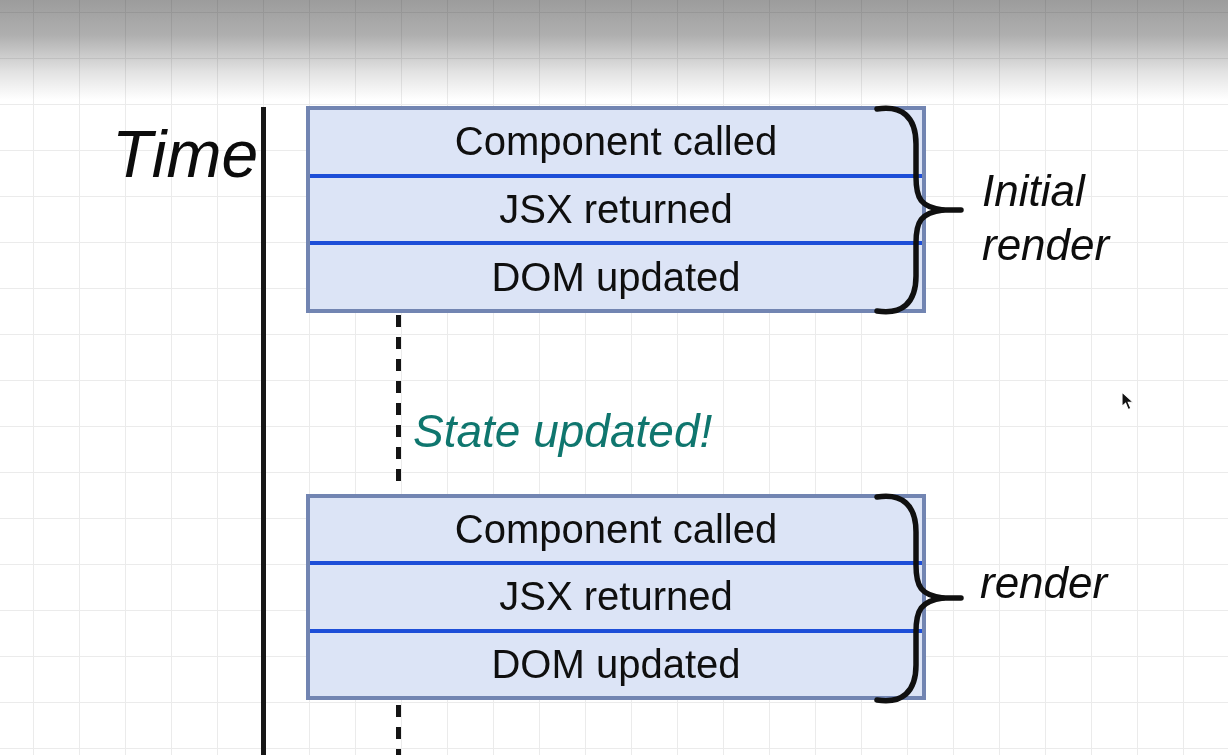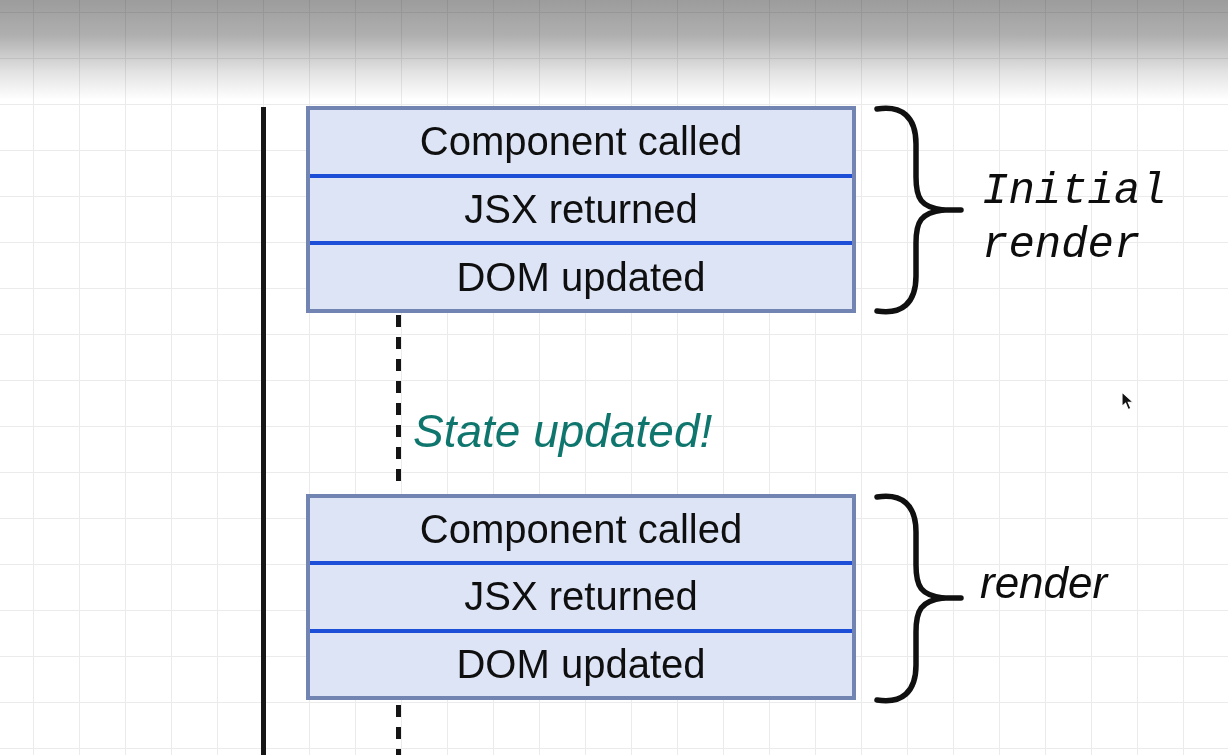--- a/index.html
+++ b/index.html
@@ -39,21 +39,21 @@
     width:5px;height:648px;background:#161616;
   }
   .dashed-line{
     position:absolute;left:396px;width:5px;
     background-image:repeating-linear-gradient(180deg,
       #141414 0px, #141414 12px, transparent 12px, transparent 22px);
   }
   .dash-1{top:315px;height:176px;}
   .dash-2{top:705px;height:50px;}
   .box-group{
-    position:absolute;left:306px;width:550px;
+    position:absolute;left:306px;width:620px;
     border:4px solid #7285b2;background:#dce4f6;
     box-sizing:border-box;
     display:flex;flex-direction:column;
   }
   .group-1{top:106px;height:207px;}
   .group-2{top:494px;height:206px;}
   .box-row{
     flex:1;display:flex;align-items:center;justify-content:center;
     font-size:40px;color:#0f0f0f;
   }
@@ -69,34 +69,35 @@
   .state-annotation{
     position:absolute;left:413px;top:408px;
     font-size:46px;font-style:italic;line-height:1;
     color:#0f766e;white-space:nowrap;
   }
   .render-label{
     position:absolute;
     font-size:44px;font-style:italic;line-height:54px;
     color:#0d0d0d;
   }
-  .label-1{left:982px;top:164px;font-family:Liberation Mono, monospace;}
+  .label-1{left:982px;top:164px;}
   .label-2{left:980px;top:556px;}
   .cursor{
     position:absolute;left:1121px;top:391px;width:14px;height:21px;
   }
 </style>
 </head>
 <body>
 
 <div id="canvas">
 
   <div class="grid"></div>
   <div class="top-gradient"></div>
 
+  <div class="time-label">Time</div>
 
   <div class="timeline"></div>
 
   <div class="dashed-line dash-1"></div>
   <div class="dashed-line dash-2"></div>
 
   <div class="box-group group-1">
     <div class="box-row">Component called</div>
     <div class="box-row">JSX returned</div>
     <div class="box-row">DOM updated</div>

